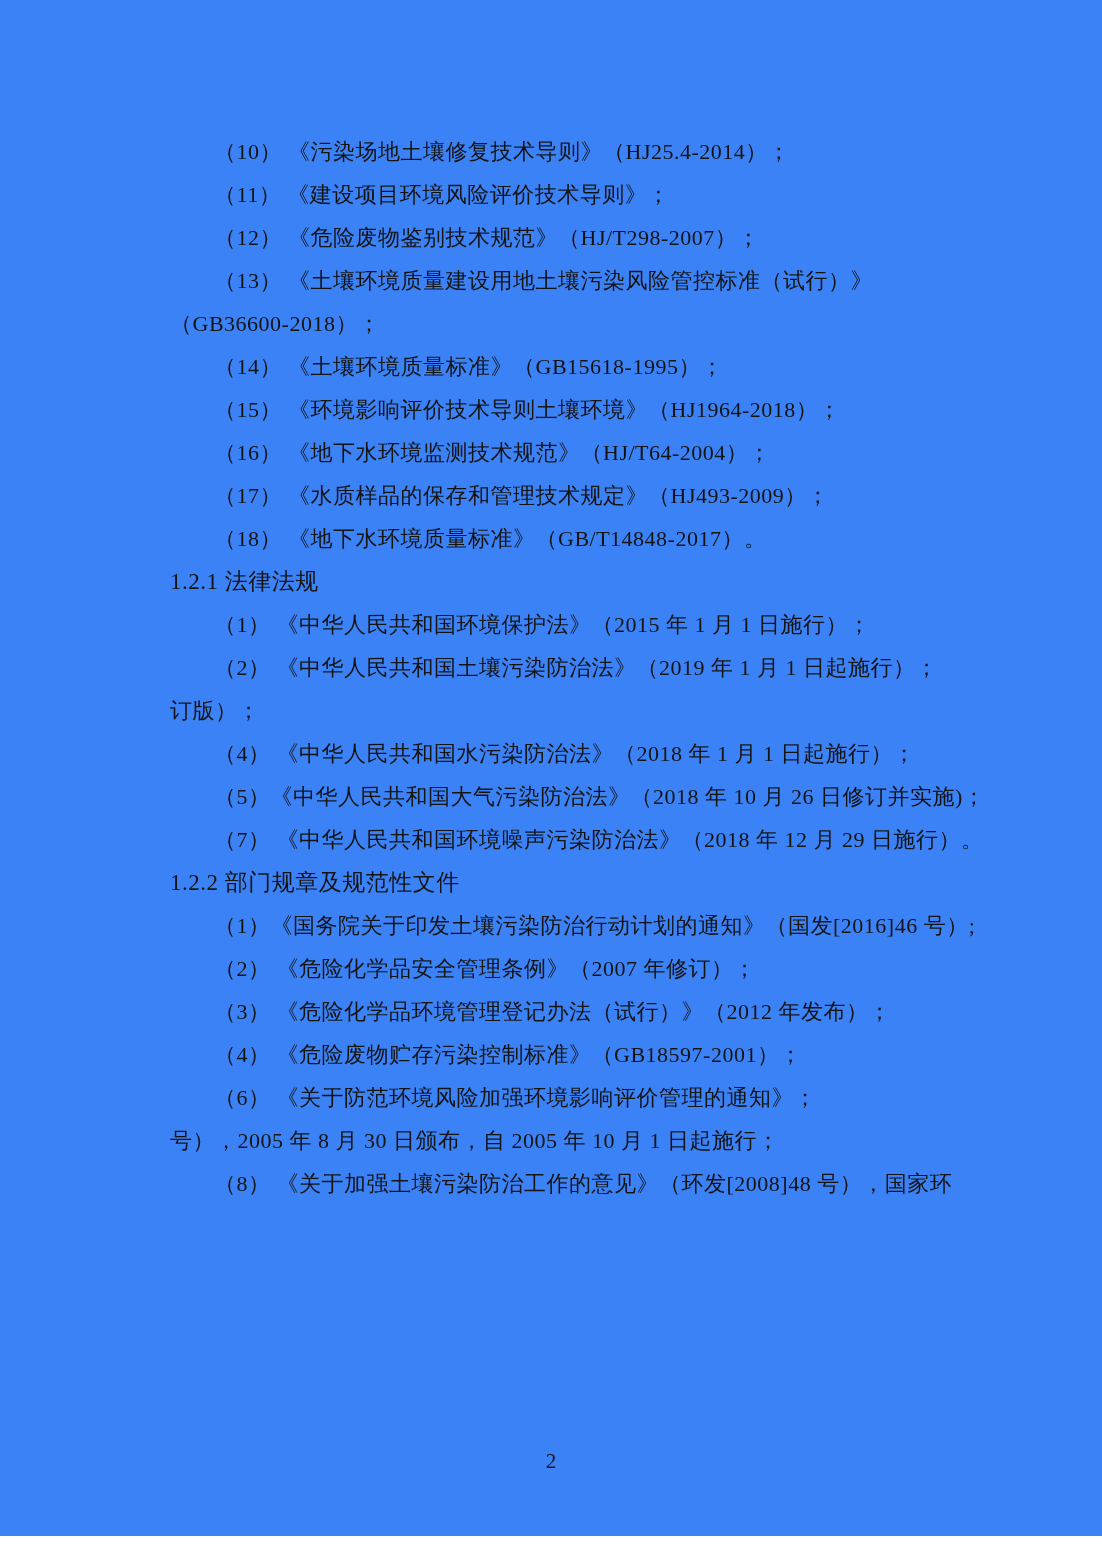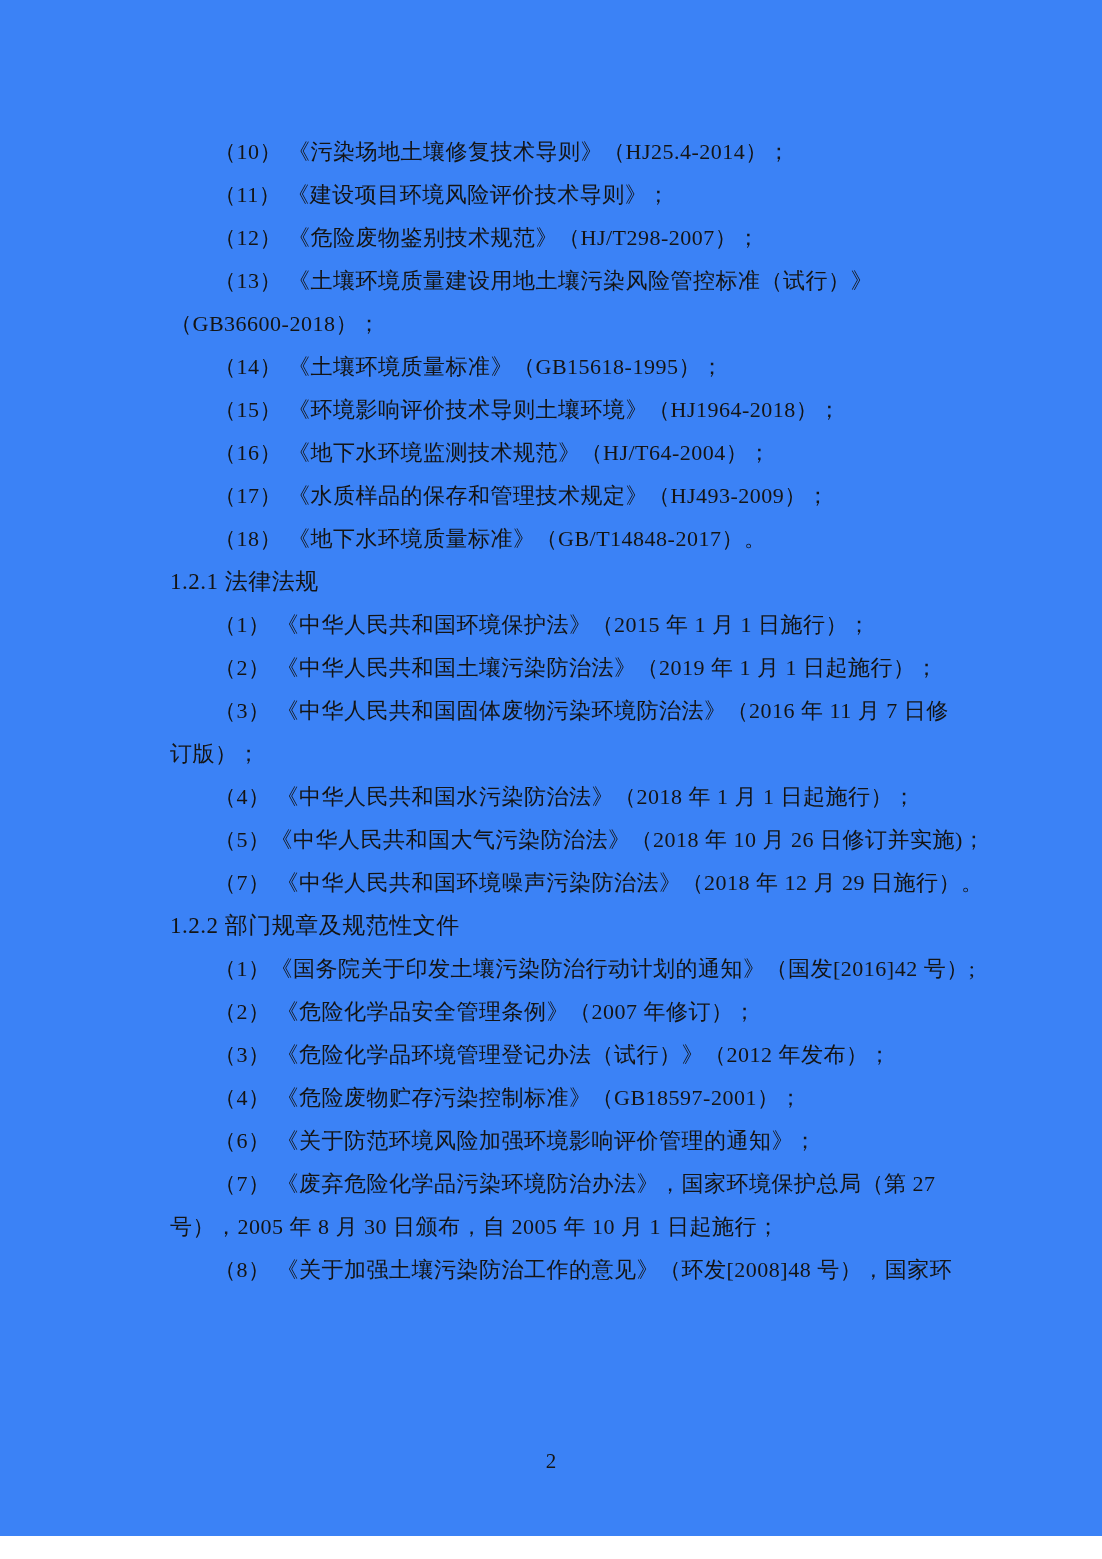--- a/index.html
+++ b/index.html
@@ -62,29 +62,27 @@
       <div class="line item">（13） 《土壤环境质量建设用地土壤污染风险管控标准（试行）》</div>
       <div class="line cont">（GB36600-2018）；</div>
       <div class="line item">（14） 《土壤环境质量标准》（GB15618-1995）；</div>
       <div class="line item">（15） 《环境影响评价技术导则土壤环境》（HJ1964-2018）；</div>
       <div class="line item">（16） 《地下水环境监测技术规范》（HJ/T64-2004）；</div>
       <div class="line item">（17） 《水质样品的保存和管理技术规定》（HJ493-2009）；</div>
       <div class="line item">（18） 《地下水环境质量标准》（GB/T14848-2017）。</div>
       <div class="line heading">1.2.1 法律法规</div>
       <div class="line item">（1） 《中华人民共和国环境保护法》（2015 年 1 月 1 日施行）；</div>
       <div class="line item">（2） 《中华人民共和国土壤污染防治法》（2019 年 1 月 1 日起施行）；</div>
-      <div class="line item">（3） 《中华人民共和国固体废物污染环境防治法》（2016 年 11 月 7 日修</div>
       <div class="line cont">订版）；</div>
       <div class="line item">（4） 《中华人民共和国水污染防治法》（2018 年 1 月 1 日起施行）；</div>
       <div class="line item">（5）《中华人民共和国大气污染防治法》（2018 年 10 月 26 日修订并实施)；</div>
       <div class="line item">（7） 《中华人民共和国环境噪声污染防治法》（2018 年 12 月 29 日施行）。</div>
       <div class="line heading">1.2.2 部门规章及规范性文件</div>
-      <div class="line item">（1）《国务院关于印发土壤污染防治行动计划的通知》（国发[2016]42 号）;</div>
+      <div class="line item">（1）《国务院关于印发土壤污染防治行动计划的通知》（国发[2016]46 号）;</div>
       <div class="line item">（2） 《危险化学品安全管理条例》（2007 年修订）；</div>
       <div class="line item">（3） 《危险化学品环境管理登记办法（试行）》（2012 年发布）；</div>
       <div class="line item">（4） 《危险废物贮存污染控制标准》（GB18597-2001）；</div>
       <div class="line item">（6） 《关于防范环境风险加强环境影响评价管理的通知》；</div>
-      <div class="line item">（7） 《废弃危险化学品污染环境防治办法》，国家环境保护总局（第 27</div>
       <div class="line cont">号），2005 年 8 月 30 日颁布，自 2005 年 10 月 1 日起施行；</div>
       <div class="line item">（8） 《关于加强土壤污染防治工作的意见》（环发[2008]48 号），国家环</div>
     </div>
   <div class="page-number">2</div>
 </div>
 
 </body></html>

